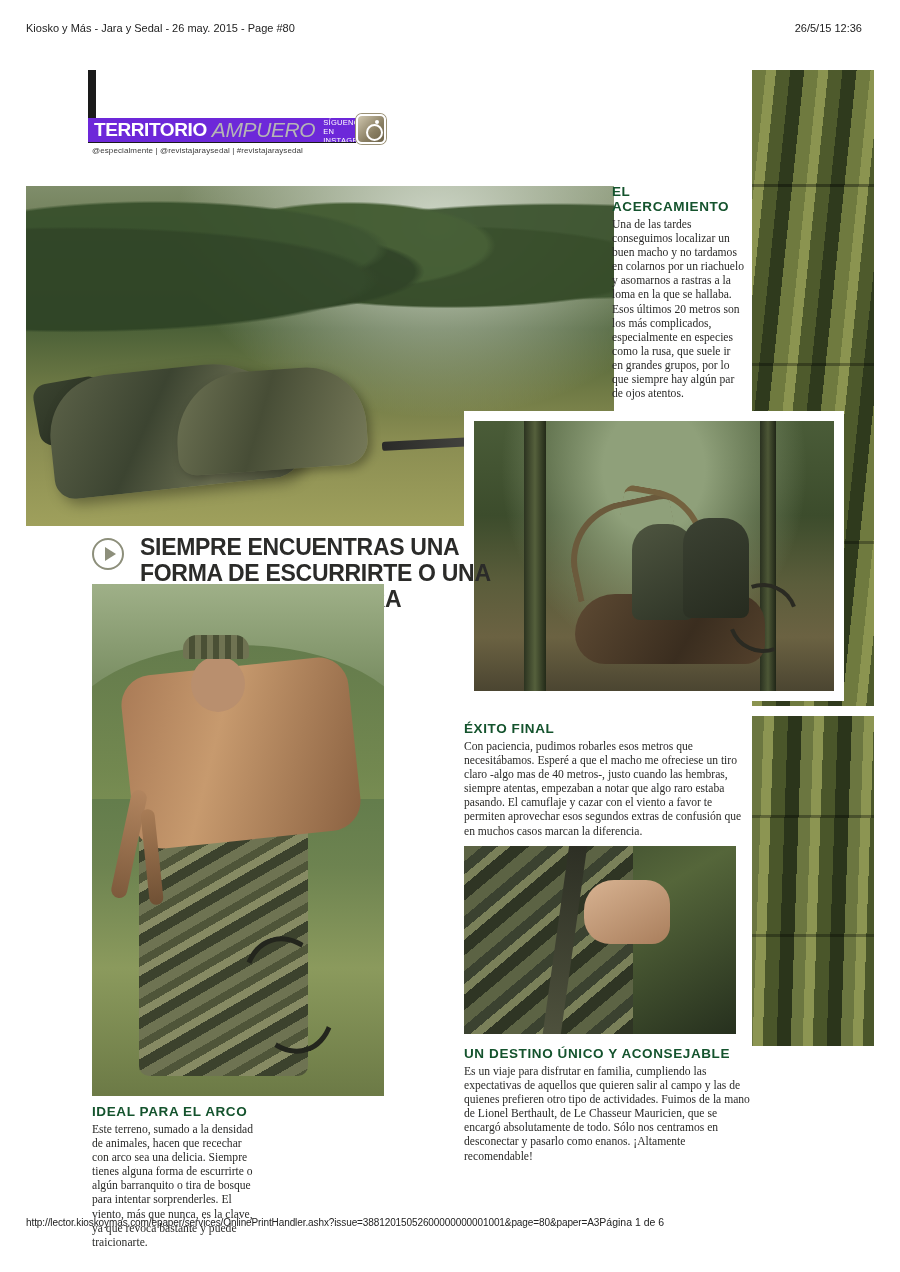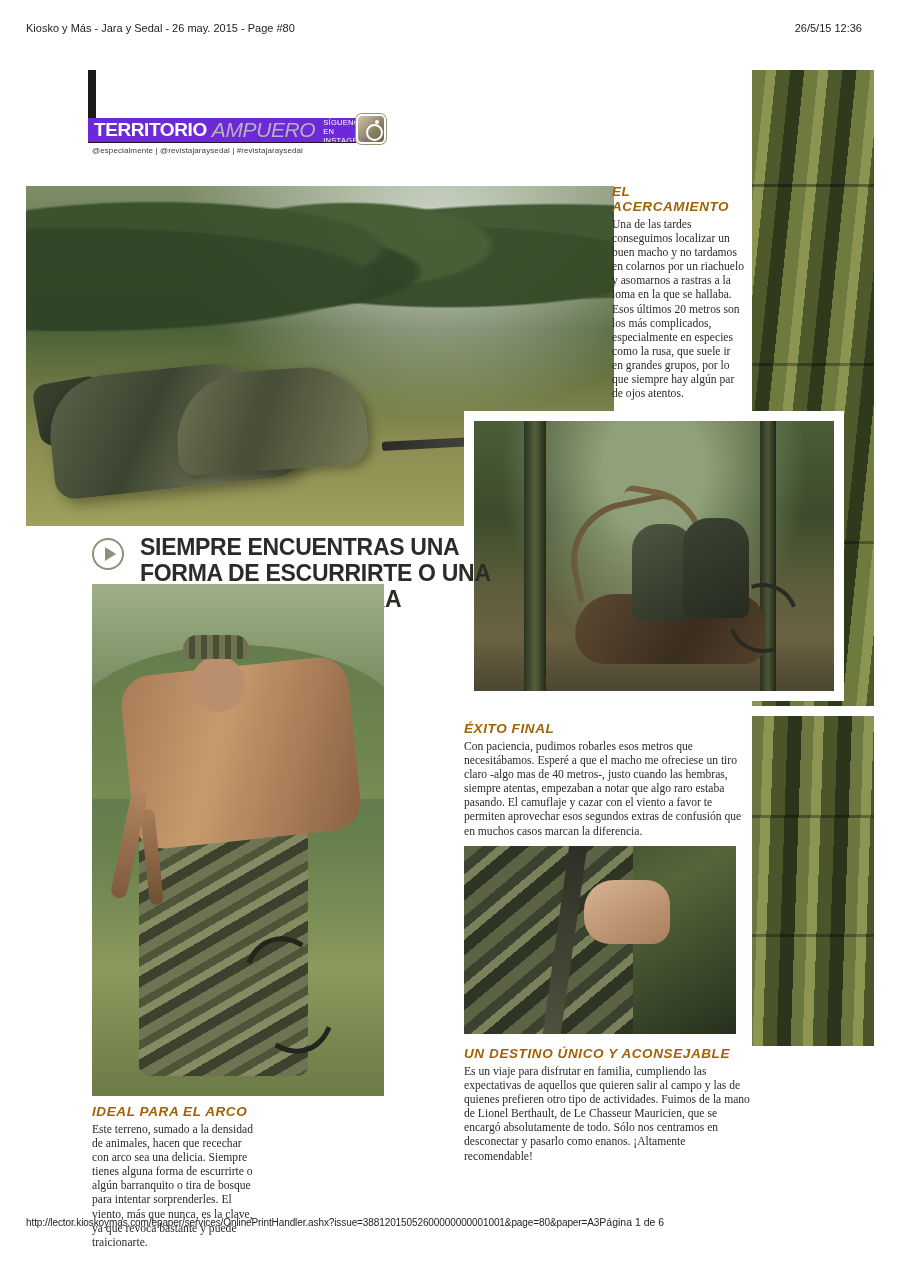--- a/index.html
+++ b/index.html
@@ -270,25 +270,24 @@
       repeating-linear-gradient(92deg, #6b7640 0 12px, #8c9552 12px 22px, #4a562a 22px 36px, #2b351b 36px 50px),
       linear-gradient(180deg,#41502a,#5e6c35 50%,#27301a 100%);
   }
   #photo-bamboo-bot .h1 { position:absolute; left:0; right:0; top:30%; height:3px; background:rgba(0,0,0,.32); }
   #photo-bamboo-bot .h2 { position:absolute; left:0; right:0; top:66%; height:3px; background:rgba(0,0,0,.3); }
 
   
   .head {
     font-family: "Liberation Sans", sans-serif;
     font-weight: bold;
-    color: #a16207;
+    color: #14532d;
     letter-spacing: 0.6px;
     font-size: 13.5px;
     text-transform: uppercase;
-    font-style: italic;
   }
   .body-text {
     font-family: "Liberation Serif", serif;
     font-size: 11.6px;
     line-height: 14.1px;
     color: #2a2a28;
     text-align: left;
   }
 
   #txt-acercamiento { position:absolute; left: 586px; top: 128px; width: 132px; }

